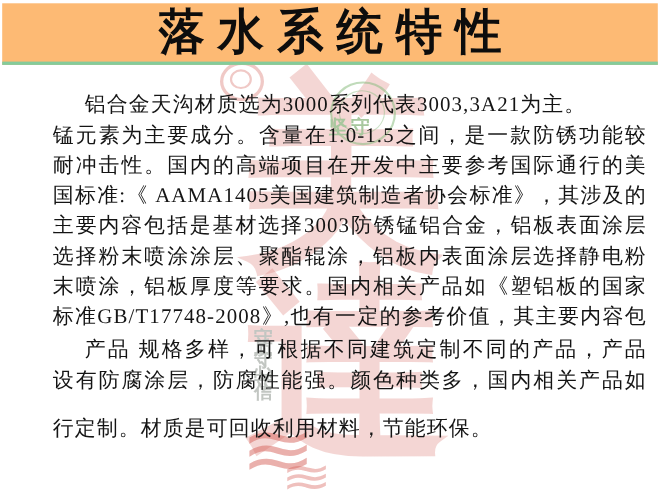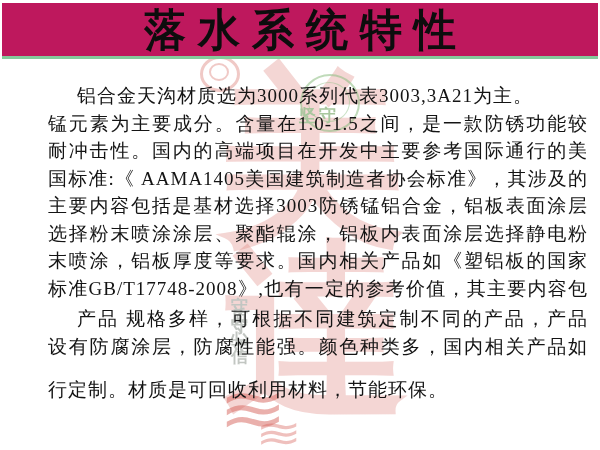--- a/index.html
+++ b/index.html
@@ -6,21 +6,21 @@
   body{
     width:600px;height:450px;position:relative;overflow:hidden;
     background:#ffffff;
     font-family:"Liberation Serif","DejaVu Serif",serif;
   }
   .slide{position:absolute;inset:0;background:#ffffff;}
 
   
   .banner{
     position:absolute;left:2px;right:2px;top:3px;height:53px;
-    background:#be185d;border-bottom:3px solid #84cb9b;
+    background:#fdba74;border-bottom:3px solid #84cb9b;
     display:flex;align-items:center;justify-content:center;z-index:3;
   }
   .banner-title{
     font-size:42px;font-weight:bold;color:#0d0d0d;
     letter-spacing:12px;text-indent:12px;line-height:1;
     font-family:"Liberation Serif","DejaVu Serif",serif;
     transform:scaleY(1.05);
   }
 
   

